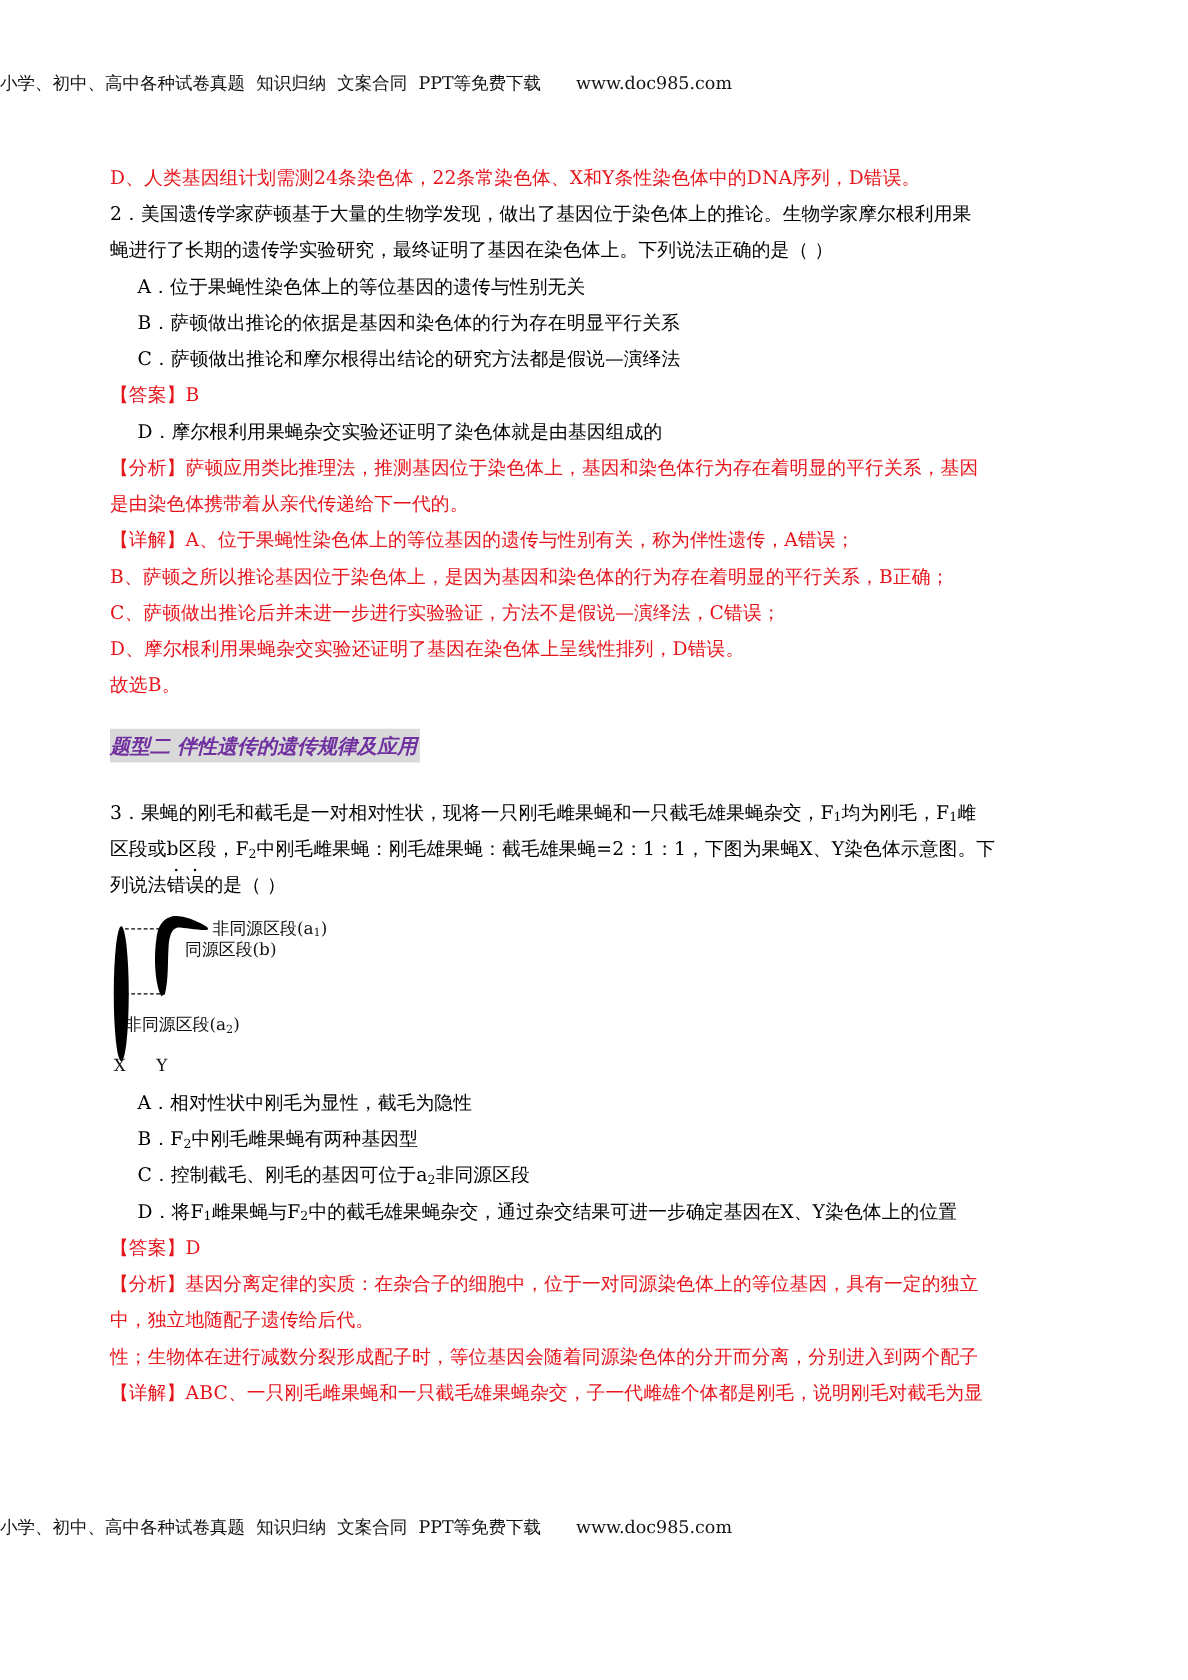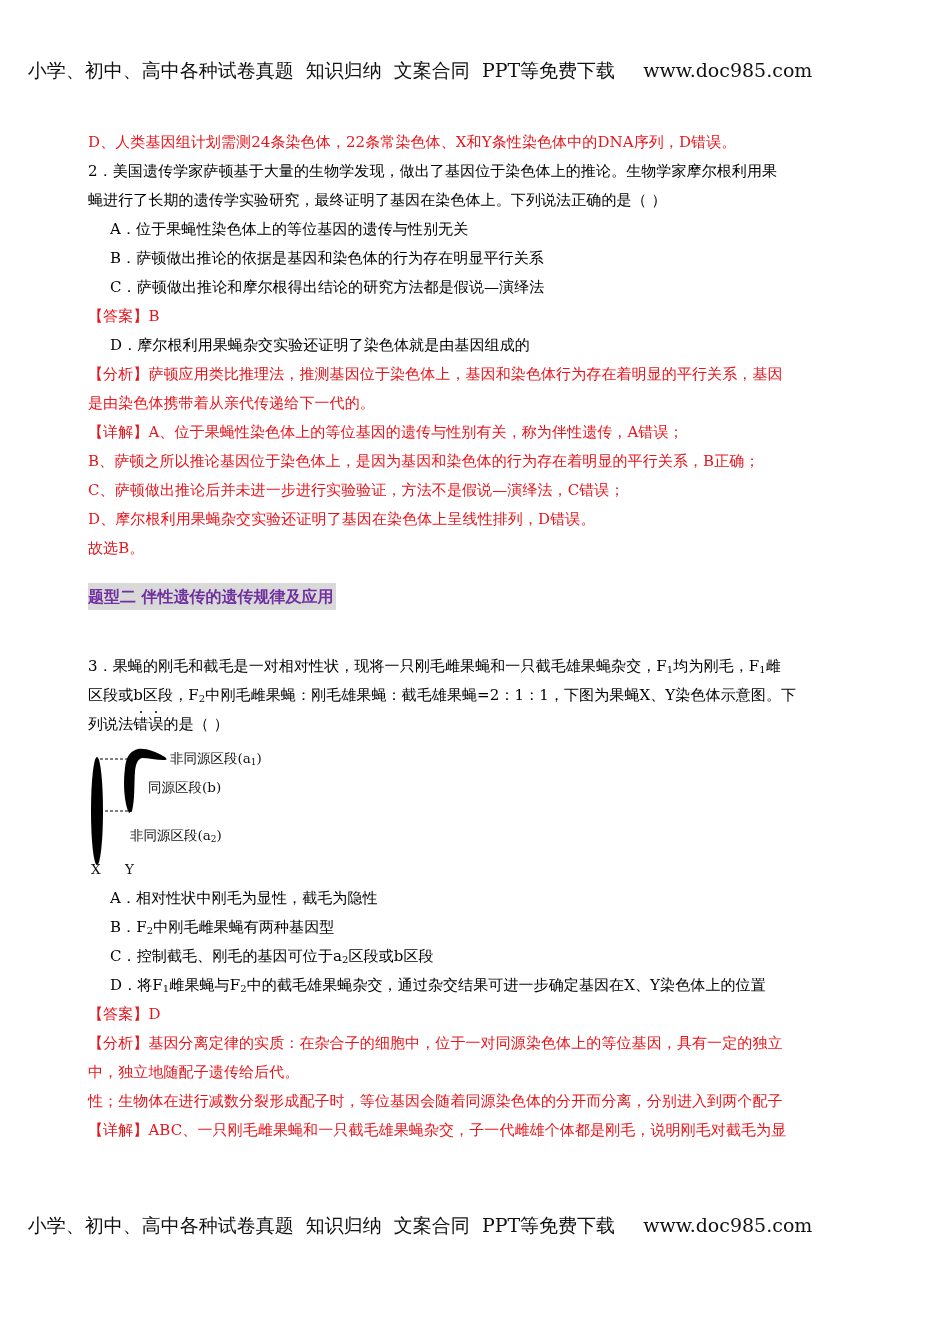--- a/index.html
+++ b/index.html
@@ -12,22 +12,22 @@
       height: 1344px;
       position: relative;
       overflow: hidden;
       font-family: "DejaVu Serif", "Liberation Serif", serif;
       color: #000;
     }
     .page-header, .page-footer {
       position: absolute;
       left: 0;
       width: 840px;
-      text-align: center;
-      font-size: 19px;
+      text-align: left;
+      font-size: 14px;
       color: #111;
       white-space: pre;
     }
     .page-header { top: 58px; }
     .page-footer { top: 1213px; }
     .page-header .url, .page-footer .url { margin-left: 28px; }
 
     .content {
       position: absolute;
       left: 88px;
@@ -39,29 +39,30 @@
       line-height: 29px;
       height: 29px;
       white-space: nowrap;
       letter-spacing: 0.1px;
     }
     .red { color: #e8141b; }
     .indent { padding-left: 22px; }
 
     .section-heading {
       margin-top: 20px;
-      margin-bottom: 42px;
+      margin-bottom: 26px;
       display: inline-block;
       background: #d9d9d9;
       color: #7030a0;
       font-family: "DejaVu Sans", "Liberation Sans", sans-serif;
       font-weight: bold;
       font-size: 16px;
       line-height: 26px;
       padding: 1px 2px 0 0;
+      font-style: italic;
     }
 
     .diagram {
       position: relative;
       width: 220px;
       height: 135px;
       margin-top: 4px;
       margin-bottom: 6px;
     }
     .diagram svg { position: absolute; left: 0; top: 0; }
@@ -126,29 +127,29 @@
       <svg width="220" height="135" viewBox="0 0 220 135">
 
         <ellipse cx="9" cy="68" rx="6" ry="54" fill="#000"></ellipse>
 
         <path d="M41 70 C36 60 35 40 37 25 C38 14 42 8 50 6 C58 5 68 9 75 13 C79 15 80 17 76 17 C68 17 60 15 54 15 C50 16 48 20 47 28 C46 42 47 56 44 68 Z" fill="#000"></path>
 
         <line x1="12" y1="16" x2="42" y2="16" stroke="#000" stroke-width="1" stroke-dasharray="3,2"></line>
         <line x1="12" y1="68" x2="44" y2="68" stroke="#000" stroke-width="1" stroke-dasharray="3,2"></line>
       </svg>
       <div class="diag-label" style="left:82px; top:7px;"><span>非同源区段(a</span><span class="sub">1</span><span>)</span></div>
-      <div class="diag-label" style="left:60px; top:36px;">同源区段(b)</div>
-      <div class="diag-label" style="left:42px; top:84px;text-align:right;"><span>非同源区段(a</span><span class="sub">2</span><span>)</span></div>
+      <div class="diag-label" style="left:60px; top:24px;">同源区段(b)</div>
+      <div class="diag-label" style="left:12px; top:84px;text-align:right;"><span>非同源区段(a</span><span class="sub">2</span><span>)</span></div>
       <div class="diag-label" style="left:3px; top:118px;">X</div>
       <div class="diag-label" style="left:37px; top:118px;">Y</div>
     </div>
 
     <div class="line indent">A．相对性状中刚毛为显性，截毛为隐性</div>
     <div class="line indent"><span>B．F</span><span class="f-sub">2</span><span>中刚毛雌果蝇有两种基因型</span></div>
-    <div class="line indent"><span>C．控制截毛、刚毛的基因可位于a</span><span class="f-sub">2</span><span>区段或b区段</span></div>
+    <div class="line indent"><span>C．控制截毛、刚毛的基因可位于a</span><span class="f-sub">2</span><span>非同源区段</span></div>
     <div class="line indent"><span>D．将F</span><span class="f-sub">1</span><span>雌果蝇与F</span><span class="f-sub">2</span><span>中的截毛雄果蝇杂交，通过杂交结果可进一步确定基因在X、Y染色体上的位置</span></div>
 
     <div class="line red"><span>【答案】</span><span>D</span></div>
     <div class="line red"><span>【分析】</span><span>基因分离定律的实质：在杂合子的细胞中，位于一对同源染色体上的等位基因，具有一定的独立</span></div>
     <div class="line red">中，独立地随配子遗传给后代。</div>
     <div class="line red">性；生物体在进行减数分裂形成配子时，等位基因会随着同源染色体的分开而分离，分别进入到两个配子</div>
     <div class="line red"><span>【详解】</span><span>ABC、一只刚毛雌果蝇和一只截毛雄果蝇杂交，子一代雌雄个体都是刚毛，说明刚毛对截毛为显</span></div>
   </div>
 </div>
 

